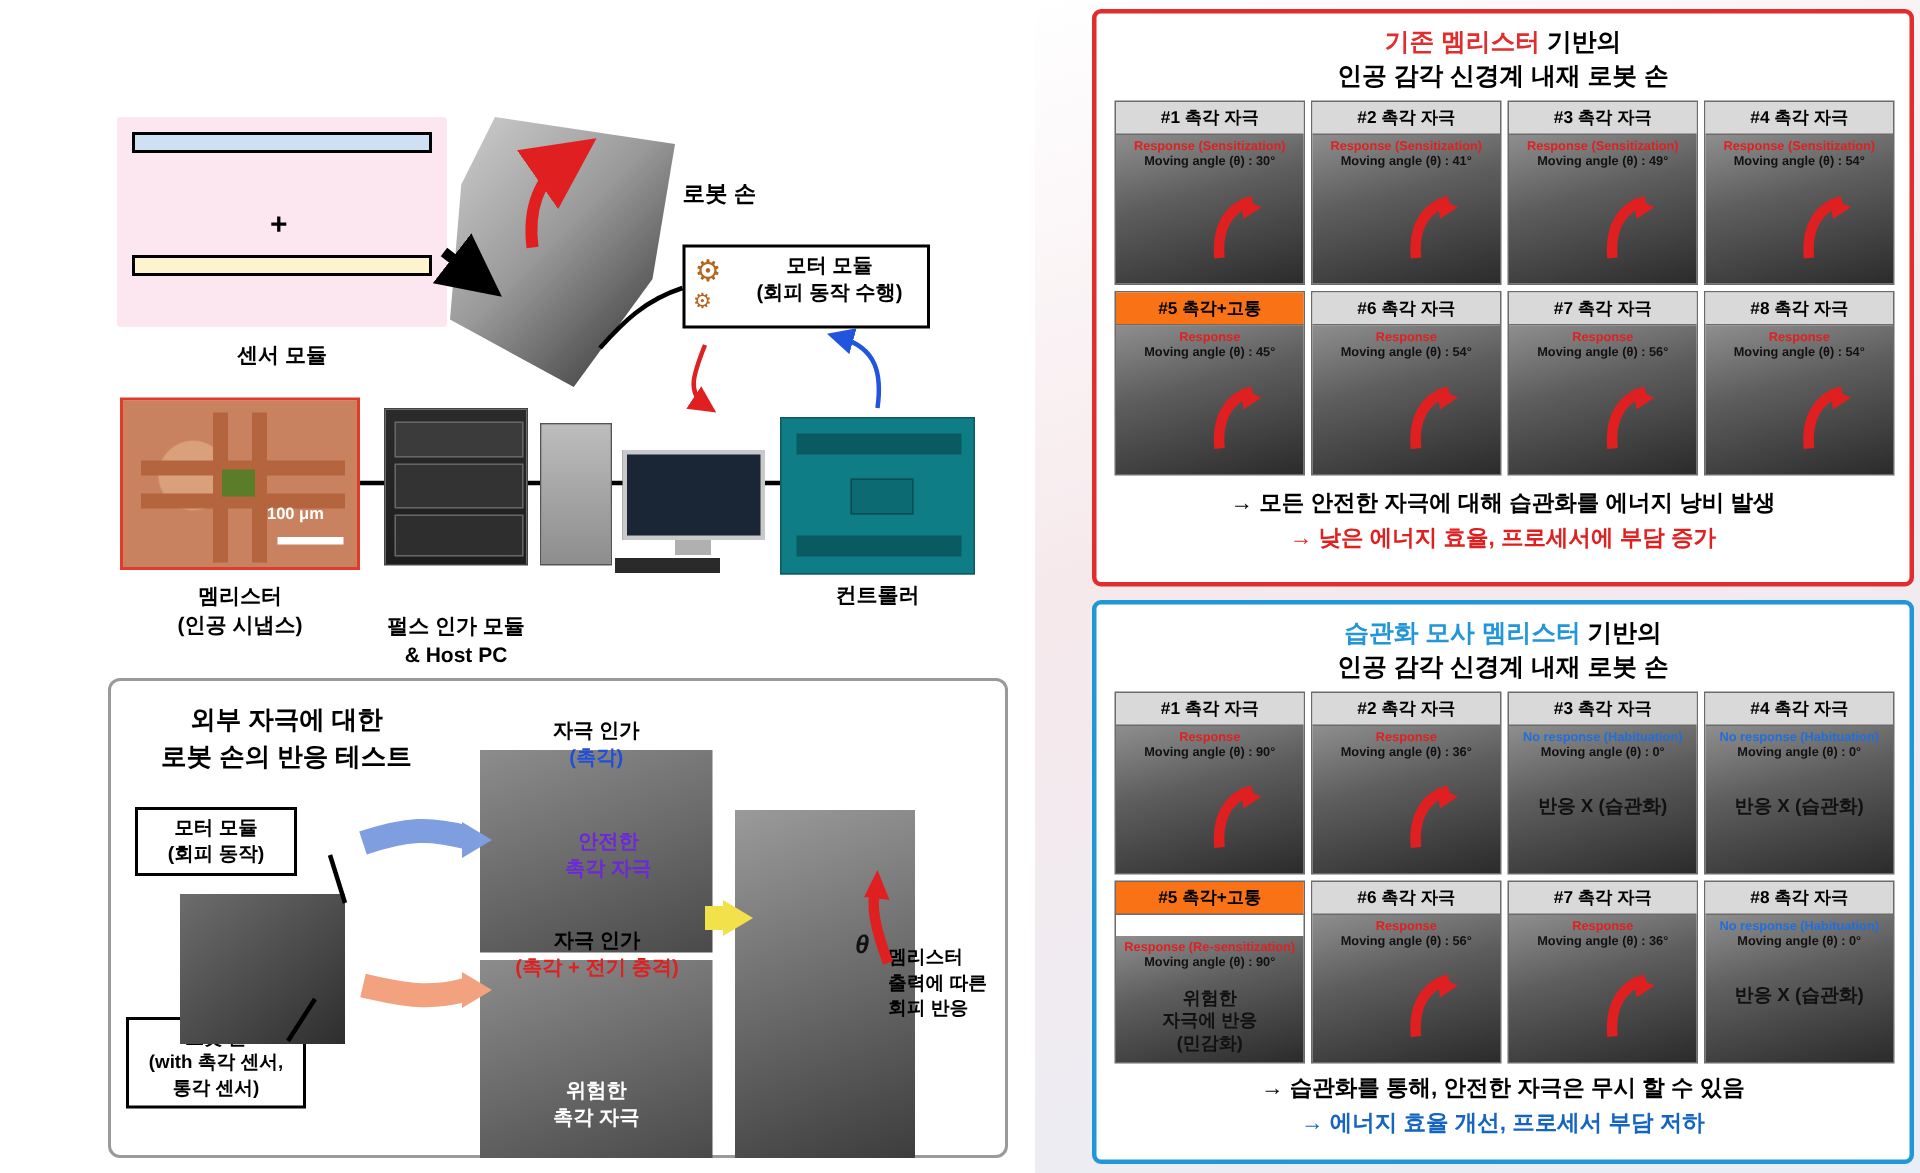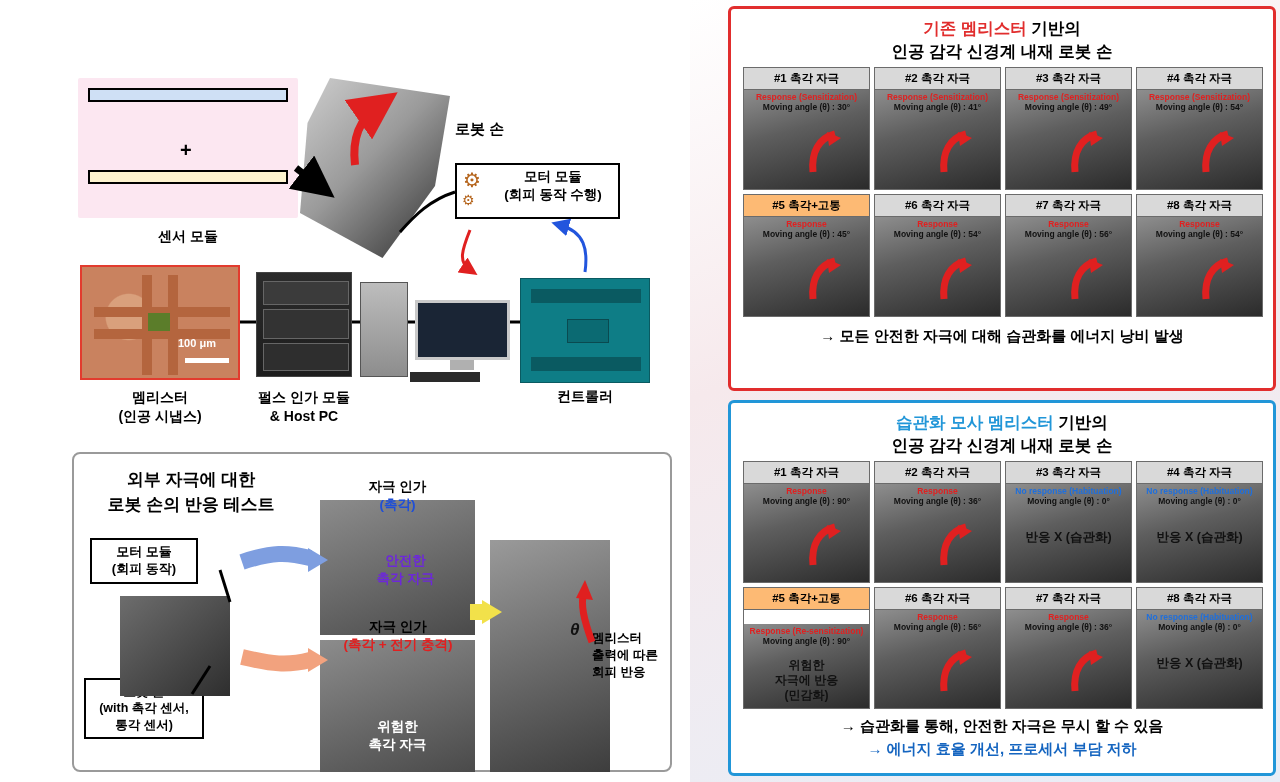--- a/index.html
+++ b/index.html
@@ -21,21 +21,21 @@
   
   .photo{position:absolute;box-sizing:border-box;background:#888;}
   #memristor-photo{left:80px;top:265px;width:160px;height:115px;border:2px solid #e23b2e;background:
      radial-gradient(circle at 30% 45%, #d9a07c 0 18%, transparent 19%),
      linear-gradient(#c9825f,#c9825f);}
   #scalebar{left:185px;top:358px;width:44px;height:5px;background:#fff;}
   #scalebar-label{left:178px;top:337px;font-size:11px;color:#fff;font-weight:bold;}
   #memristor-label{left:72px;top:388px;width:176px;text-align:center;font-weight:bold;font-size:14px;line-height:1.35;}
   #pulse-photo{left:256px;top:272px;width:96px;height:105px;background:
      linear-gradient(#2b2b2b,#1d1d1d);border:1px solid #444;}
-  #pulse-label{left:248px;top:388px;width:112px;text-align:center;font-weight:bold;font-size:14px;line-height:1.35;}
+  #pulse-label{left:248px;top:408px;width:112px;text-align:center;font-weight:bold;font-size:14px;line-height:1.35;}
   #pc-photo{left:360px;top:282px;width:48px;height:95px;background:linear-gradient(#bdbdbd,#8d8d8d);border:1px solid #555;}
   #monitor-photo{left:415px;top:300px;width:95px;height:60px;background:#1a2535;border:3px solid #c9c9c9;}
   #monitor-stand{left:450px;top:360px;width:24px;height:10px;background:#b0b0b0;}
   #keyboard-photo{left:410px;top:372px;width:70px;height:10px;background:#2a2a2a;}
   #controller-photo{left:520px;top:278px;width:130px;height:105px;background:#0e7d86;border:1px solid #0a5a61;}
   #controller-label{left:520px;top:388px;width:130px;text-align:center;font-weight:bold;font-size:14px;}
   
   #bottom-panel{left:72px;top:452px;width:600px;height:320px;border:2px solid #9a9a9a;border-radius:8px;background:#fff;box-sizing:border-box;}
   #bp-title{left:96px;top:468px;width:190px;text-align:center;font-weight:bold;font-size:17px;line-height:1.45;}
   #bp-motor{left:90px;top:538px;width:108px;border:2px solid #000;background:#fff;text-align:center;font-weight:bold;font-size:13px;line-height:1.3;padding:4px 2px;box-sizing:border-box;}
@@ -47,21 +47,21 @@
   .cap{position:absolute;text-align:center;font-weight:bold;font-size:13.5px;line-height:1.35;}
   
   #right-bg{left:690px;top:0;width:590px;height:782px;background:linear-gradient(160deg,#ffffff 0%,#f6e9ec 40%,#e8eef7 100%);}
   .rpanel{position:absolute;box-sizing:border-box;background:#fff;border-radius:6px;}
   #panel-conv{left:728px;top:6px;width:548px;height:385px;border:3px solid #e12d2d;}
   #panel-hab{left:728px;top:400px;width:548px;height:376px;border:3px solid #2196d8;}
   .ptitle{position:absolute;width:100%;text-align:center;font-weight:bold;font-size:16.5px;line-height:1.4;}
   .cellgrid{position:absolute;display:grid;grid-template-columns:repeat(4,1fr);gap:4px;}
   .cell{border:1px solid #6b6b6b;box-sizing:border-box;background:#fff;display:flex;flex-direction:column;}
   .cell-hdr{background:#d9d9d9;border-bottom:1px solid #6b6b6b;text-align:center;font-weight:bold;font-size:11.5px;padding:3px 0;}
-  .cell-hdr.pink{background:#fdba74;}
+  .cell-hdr.pink{background:#f97316;}
   .cell-body{position:relative;flex:1;background:#6e6e6e;overflow:hidden;}
   .resp{position:absolute;left:0;width:100%;text-align:center;font-size:8.5px;font-weight:bold;}
   .resp.r1{top:2px;}
   .resp.r2{top:12px;color:#111;}
   .red{color:#e02020;}
   .blue{color:#1f6fdc;}
   .nore{position:absolute;left:0;width:100%;top:46%;text-align:center;font-size:12.5px;font-weight:bold;color:#111;}
   .nore2{position:absolute;left:0;width:100%;top:40%;text-align:center;font-size:12px;font-weight:bold;color:#111;line-height:1.25;}
   .concl{position:absolute;width:100%;text-align:center;font-weight:bold;font-size:15px;line-height:1.5;}
   .concl .l2{color:#e02020;}
@@ -273,20 +273,21 @@
           <div class="resp r2">Moving angle (θ) : 54°</div>
           <div style="position: absolute; left: 52%; top: 40%; width: 34px; height: 46px;"><svg width="34" height="46">
               <path d="M4,42 C2,22 10,8 26,4" stroke="#e02020" stroke-width="7" fill="none"></path>
               <path d="M18,2 L32,8 L20,16 z" fill="#e02020"></path>
             </svg></div>
         </div>
       </div>
     </div>
   <div class="concl" style="top:316px;">
     <span>→ 모든 안전한 자극에 대해 습관화를 에너지 낭비 발생</span><br>
+    <span class="l2">→ 낮은 에너지 효율, 프로세서에 부담 증가</span>
   </div>
 </div>
 
 <div class="rpanel" id="panel-hab">
   <div class="ptitle" style="top:8px;">
     <span style="color:#2196d8;">습관화 모사 멤리스터</span><span> 기반의</span><br>
     <span>인공 감각 신경계 내재 로봇 손</span>
   </div>
   <div class="cellgrid" id="grid-hab" style="left:12px;top:58px;width:520px;height:248px;grid-template-rows:repeat(2,1fr);">
       <div class="cell">

